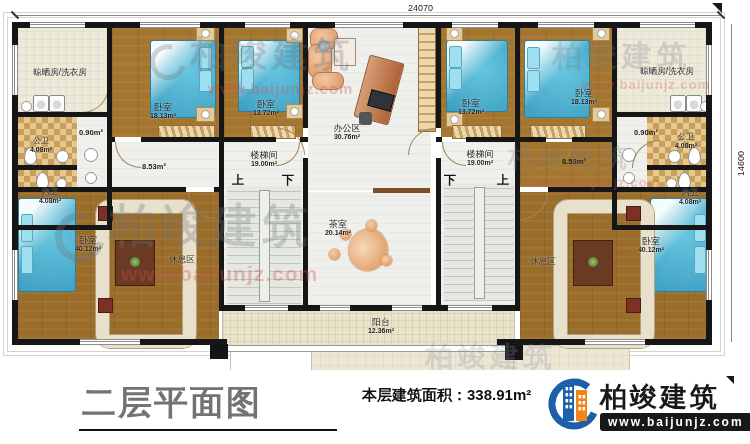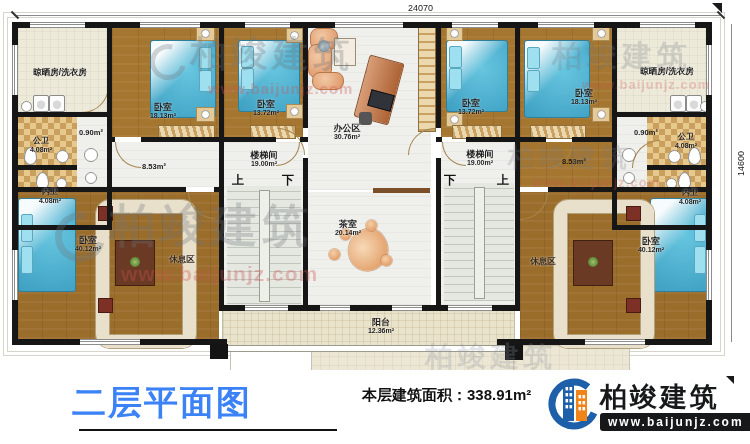--- a/index.html
+++ b/index.html
@@ -57,37 +57,37 @@
   .monitor{background:#30343a;border:1px solid #111;transform:rotate(15deg);}
   .beam{position:absolute;background:#7d4f28;z-index:9;}
   .arc{position:absolute;z-index:9;border:0 solid #a5854f;}
   .arc-tl{border-width:1px 0 0 1px;border-radius:100% 0 0 0;}
   .arc-tr{border-width:1px 1px 0 0;border-radius:0 100% 0 0;}
   .arc-bl{border-width:0 0 1px 1px;border-radius:0 0 0 100%;}
   .arc-br{border-width:0 1px 1px 0;border-radius:0 0 100% 0;}
   
   .rlabel{position:absolute;transform:translate(-50%,-50%);text-align:center;z-index:40;color:#1d1d1d;
           line-height:1.12;white-space:nowrap;text-shadow:0 0 2px rgba(255,255,255,.75);}
-  .rname{font-size:9px;font-weight:bold;}
+  .rname{font-size:9px;font-weight:normal;}
   .rarea{font-size:7px;font-weight:bold;}
   .slabel{position:absolute;transform:translate(-50%,-50%);font-size:7.5px;font-weight:bold;color:#1d1d1d;z-index:40;white-space:nowrap;}
   .updown{position:absolute;transform:translate(-50%,-50%);font-size:12px;font-weight:bold;color:#111;z-index:40;}
   
   .dimline{position:absolute;background:#8a8a8a;z-index:30;}
   .dimtext{position:absolute;font-size:9px;color:#222;z-index:30;white-space:nowrap;}
   .tick{position:absolute;width:10px;height:2px;background:#333;transform:rotate(45deg);z-index:30;}
   
   .wmark{position:absolute;z-index:60;pointer-events:none;white-space:nowrap;}
   .wm-cjk{font-weight:900;color:rgba(110,116,124,.30);letter-spacing:5px;}
   .wm-url{font-weight:bold;color:rgba(205,82,82,.34);letter-spacing:1px;}
   .wm-swirl{display:inline-block;vertical-align:middle;border-style:solid;border-color:rgba(110,116,124,.30);
             border-right-color:transparent;border-radius:50%;transform:rotate(-30deg);}
   
   .footer{position:absolute;left:0;top:370px;width:750px;height:74px;background:#fff;z-index:70;}
-  .ftitle{position:absolute;left:72px;top:10px;font-size:34px;font-weight:bold;color:#3b82f6;letter-spacing:2px;}
+  .ftitle{position:absolute;left:82px;top:10px;font-size:34px;font-weight:bold;color:#737373;letter-spacing:2px;}
   .fscale{position:absolute;left:262px;top:14px;font-size:29px;font-weight:bold;color:#111;}
   .funderline{position:absolute;left:79px;top:59px;width:258px;height:2px;background:#111;}
   .finfo{position:absolute;font-size:15px;font-weight:600;color:#111;white-space:nowrap;}
   .logo-name{position:absolute;left:600px;top:9px;font-size:27px;font-weight:900;color:#17181a;letter-spacing:3px;}
   .logo-url{position:absolute;left:600px;top:43px;background:#17181a;color:#fff;font-size:12px;font-weight:bold;
             letter-spacing:2px;padding:2px 8px;border-radius:3px;}
   .cornermark{position:absolute;width:0;height:0;border-top:10px solid #1a1a1a;border-left:10px solid transparent;z-index:35;}
 </style>
 </head>
 <body>
@@ -323,21 +323,21 @@
     <div class="rarea">4.08m²</div>
     </div>
   <div class="rlabel" style="left:690px;top:197px;">
     <div class="rname" style="font-size:8px;">内卫</div>
     <div class="rarea">4.08m²</div>
     </div>
   <div class="slabel" style="left:91px;top:132px;">0.90m²</div>
   <div class="slabel" style="left:646px;top:132px;">0.90m²</div>
   <div class="slabel" style="left:154px;top:166px;">8.53m²</div>
   <div class="slabel" style="left:574px;top:161px;">8.53m²</div>
-  <div class="rlabel" style="left:348px;top:228px;">
+  <div class="rlabel" style="left:338px;top:228px;">
     <div class="rname">茶室</div>
     <div class="rarea">20.14m²</div>
     </div>
   <div class="rlabel" style="left:381px;top:326px;">
     <div class="rname">阳台</div>
     <div class="rarea">12.36m²</div>
     </div>
   <div class="rlabel" style="left:88px;top:244px;">
     <div class="rname">卧室</div>
     <div class="rarea">40.12m²</div>

